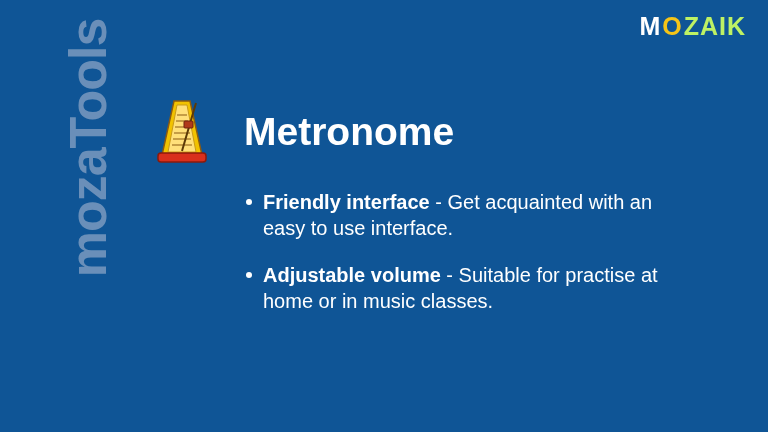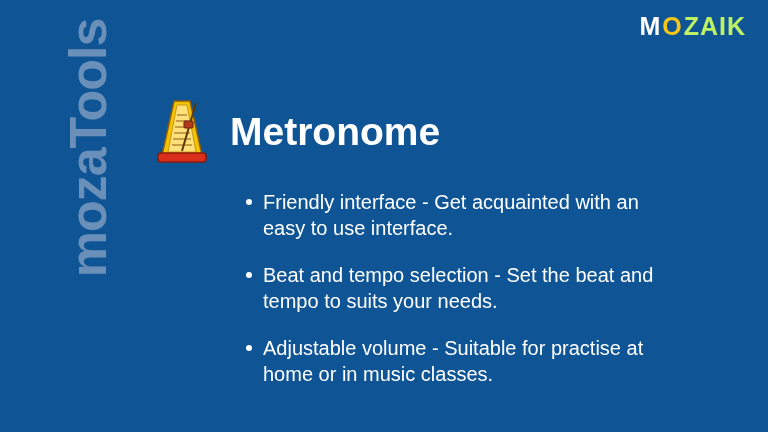--- a/index.html
+++ b/index.html
@@ -59,21 +59,21 @@
   
   .content {
     position: absolute;
     left: 152px;
     top: 95px;
     right: 30px;
   }
   .title-row {
     display: flex;
     align-items: center;
-    gap: 18px;
+    gap: 32px;
     text-align: right;
   }
   .icon-wrap {
     width: 60px;
     height: 72px;
     position: relative;
     flex: 0 0 auto;
   }
   .slide-title {
     color: #ffffff;
@@ -102,21 +102,21 @@
   .bullets li .dot {
     position: absolute;
     left: 0;
     top: 10px;
     width: 6px;
     height: 6px;
     border-radius: 50%;
     background: #ffffff;
   }
   .bullets li .lead {
-    font-weight: normal;
+    font-weight: bold;
   }
   .bullets li .rest {
     font-weight: normal;
   }
 </style>
 </head>
 <body>
 
 <div class="slide">
 
@@ -156,22 +156,18 @@
       <h1 class="slide-title">Metronome</h1>
     </div>
 
     <ul class="bullets">
       <li>
         <span class="dot"></span>
         <span class="lead">Friendly interface</span><span class="rest"> - Get acquainted with an easy to use interface.</span>
       </li>
       <li>
         <span class="dot"></span>
-        <span class="lead">Beat and tempo selection</span><span class="rest"> - Set the beat and tempo to suits your needs.</span>
-      </li>
-      <li>
-        <span class="dot"></span>
         <span class="lead">Adjustable volume</span><span class="rest"> - Suitable for practise at home or in music classes.</span>
       </li>
     </ul>
   </div>
 
 </div>
 
 </body></html>

